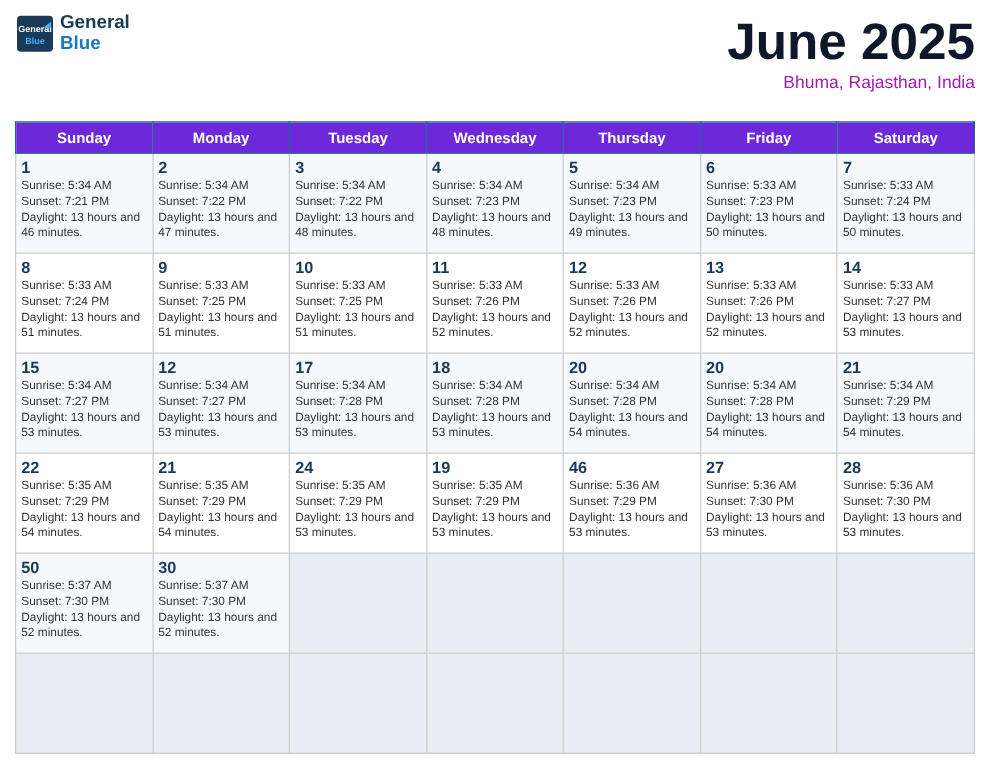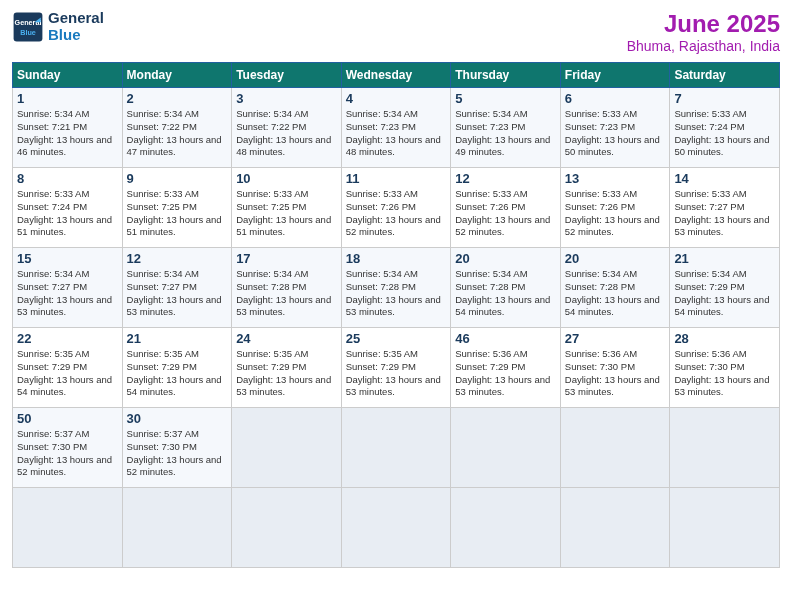--- a/index.html
+++ b/index.html
@@ -11,53 +11,53 @@
       overflow: hidden;
     }
     .container {
       width: 792px;
       padding: 10px 12px;
     }
     .header-area {
       display: flex;
       justify-content: space-between;
       align-items: flex-start;
-      margin-bottom: 8px;
+      margin-bottom: 24px;
     }
     .logo {
       display: flex;
       align-items: center;
       gap: 4px;
     }
     .logo-icon {
       width: 32px;
       height: 32px;
     }
     .title-area {
       text-align: right;
     }
     .month-title {
-      font-size: 24px;
+      font-size: 41px;
       font-weight: bold;
-      color: #a21caf;
+      color: #0f172a;
     }
     .subtitle {
       font-size: 14px;
       color: #a21caf;
     }
     table {
       width: 100%;
       border-collapse: collapse;
       font-size: 10px;
     }
     thead tr th {
-      background: #0f766e;
+      background: #6d28d9;
       color: #fff;
       padding: 5px 4px;
-      text-align: left;
+      text-align: center;
       font-size: 12px;
       font-weight: bold;
       border: 1px solid #2060a0;
     }
     tbody tr td {
       border: 1px solid #ccc;
       vertical-align: top;
       padding: 3px 4px;
       height: 80px;
       width: 14.28%;
@@ -311,21 +311,21 @@
       </td>
           <td>
         <span class="day-number">24</span>
         <div class="day-info">
           Sunrise: 5:35 AM<br>
           Sunset: 7:29 PM<br>
           Daylight: 13 hours and 53 minutes.
         </div>
       </td>
           <td>
-        <span class="day-number">25</span>
+        <span class="day-number">19</span>
         <div class="day-info">
           Sunrise: 5:35 AM<br>
           Sunset: 7:29 PM<br>
           Daylight: 13 hours and 53 minutes.
         </div>
       </td>
           <td>
         <span class="day-number">46</span>
         <div class="day-info">
           Sunrise: 5:36 AM<br>

